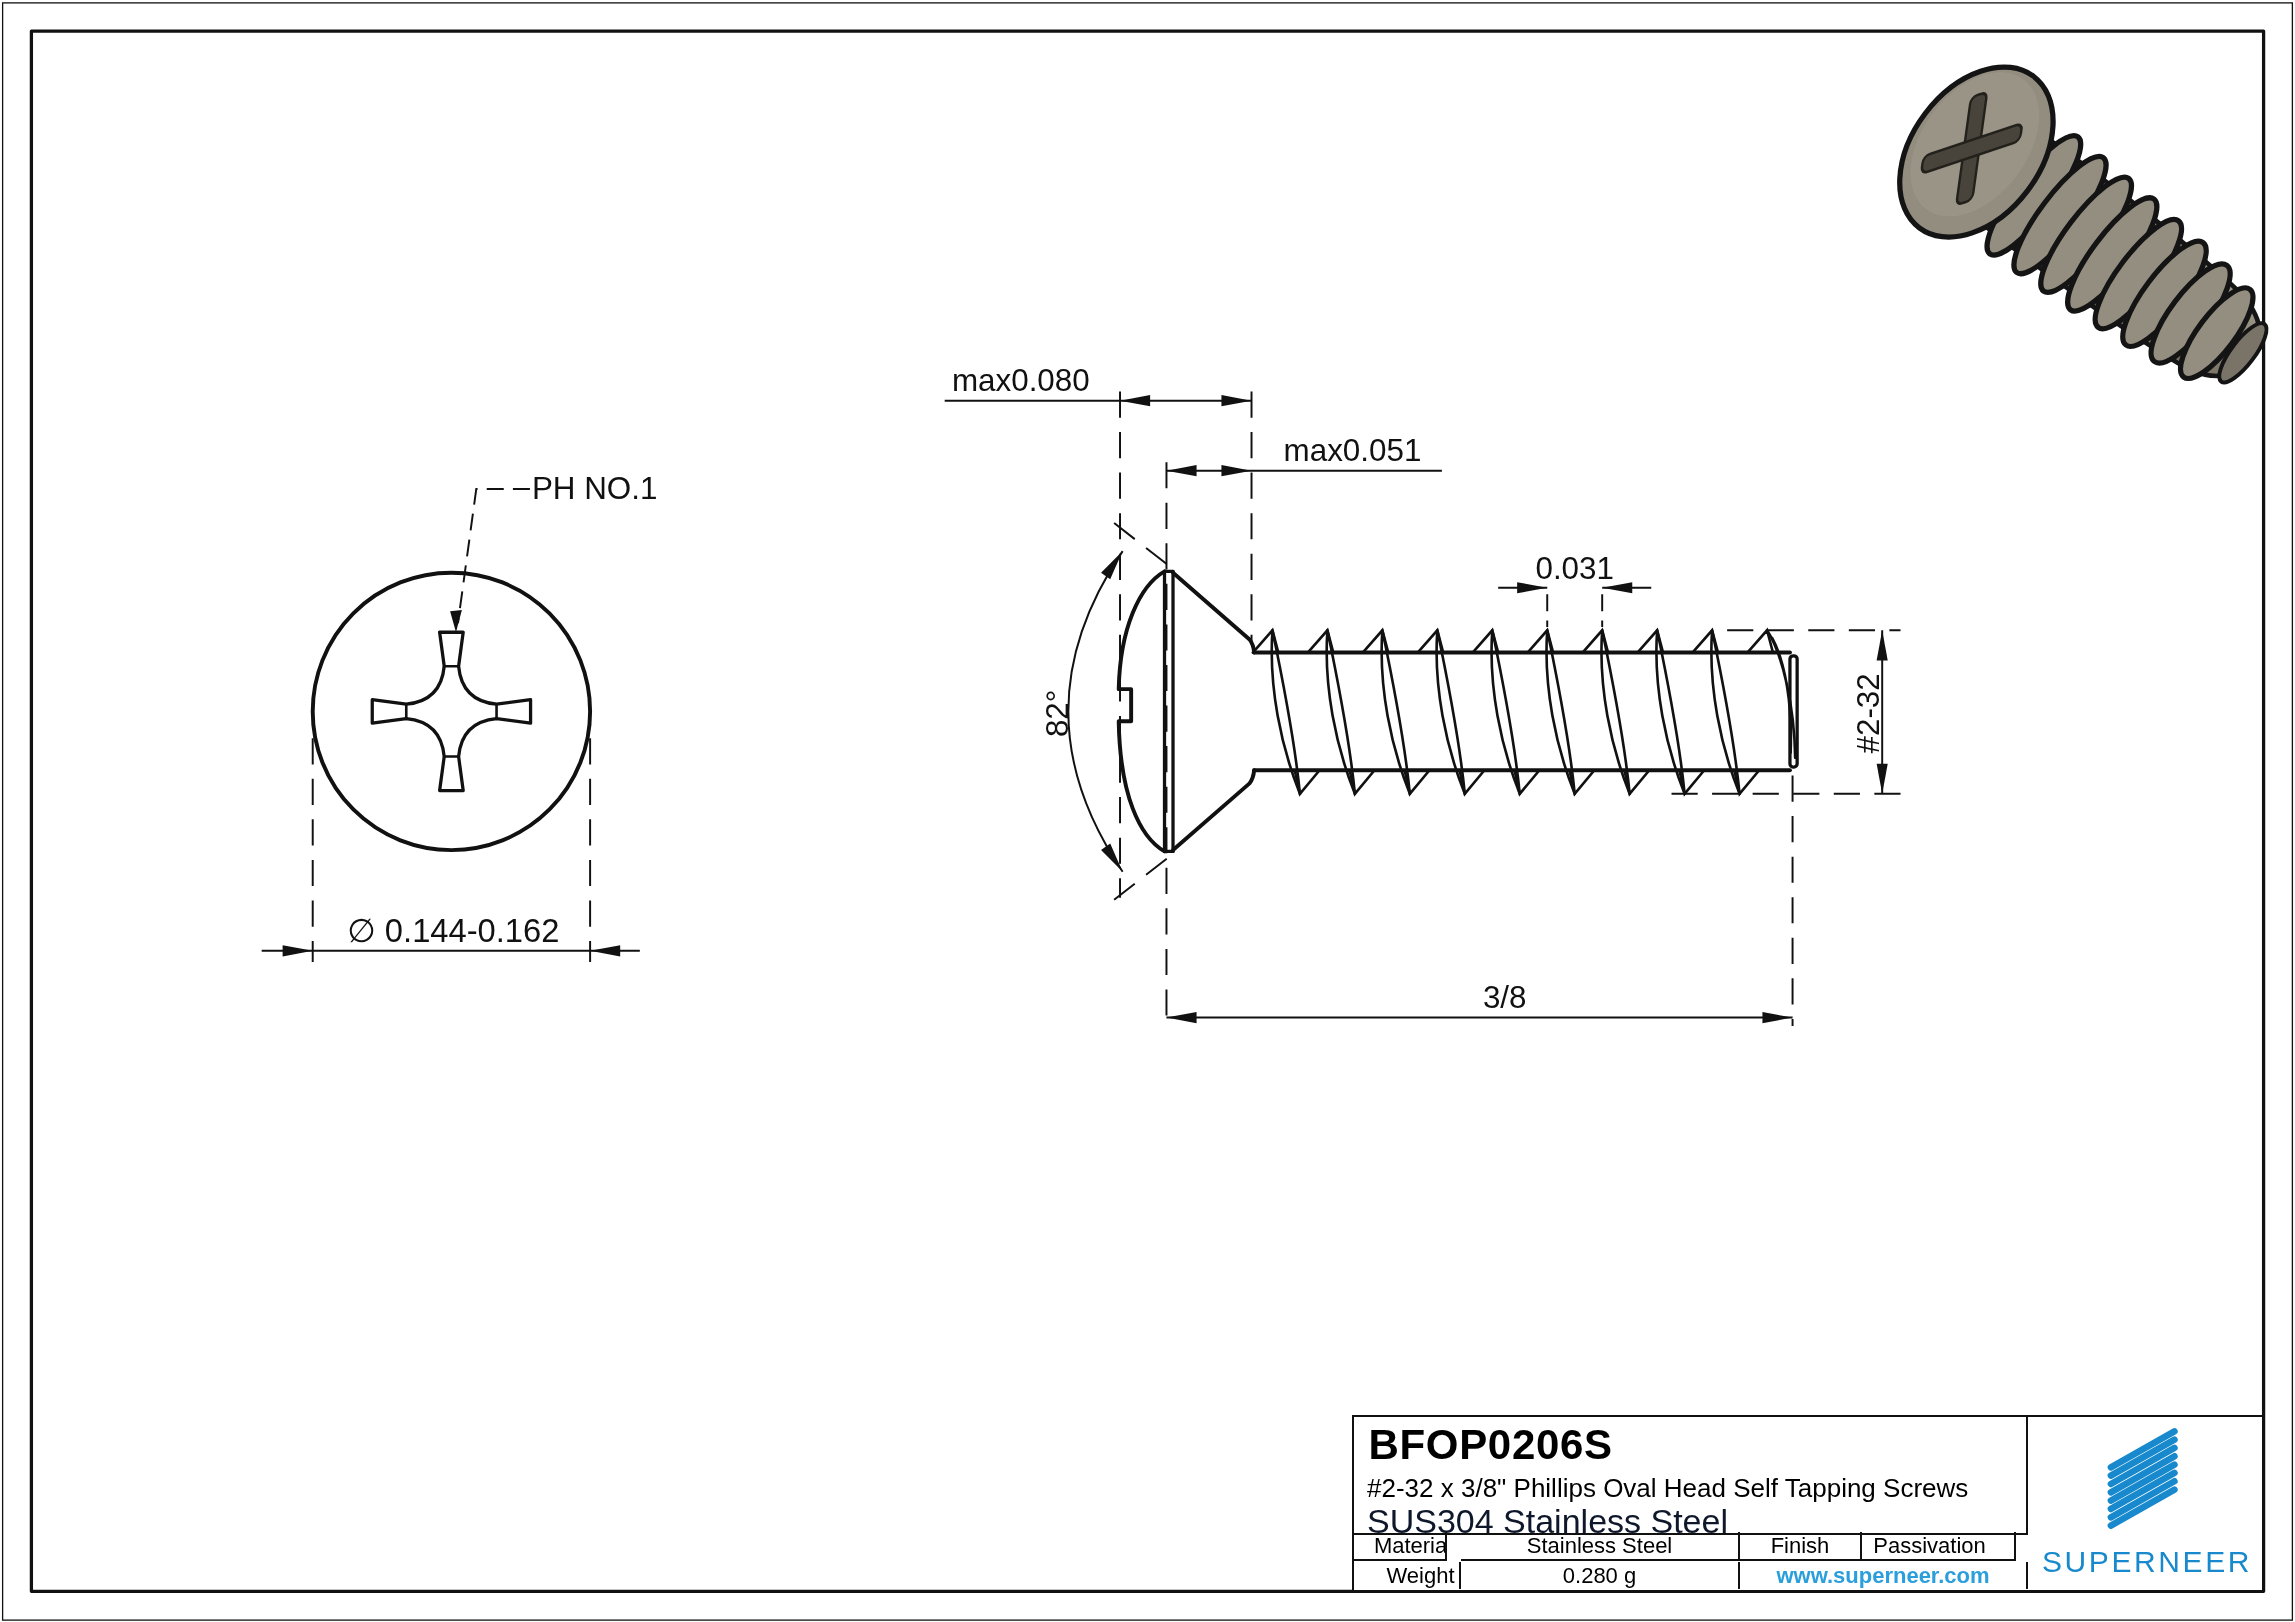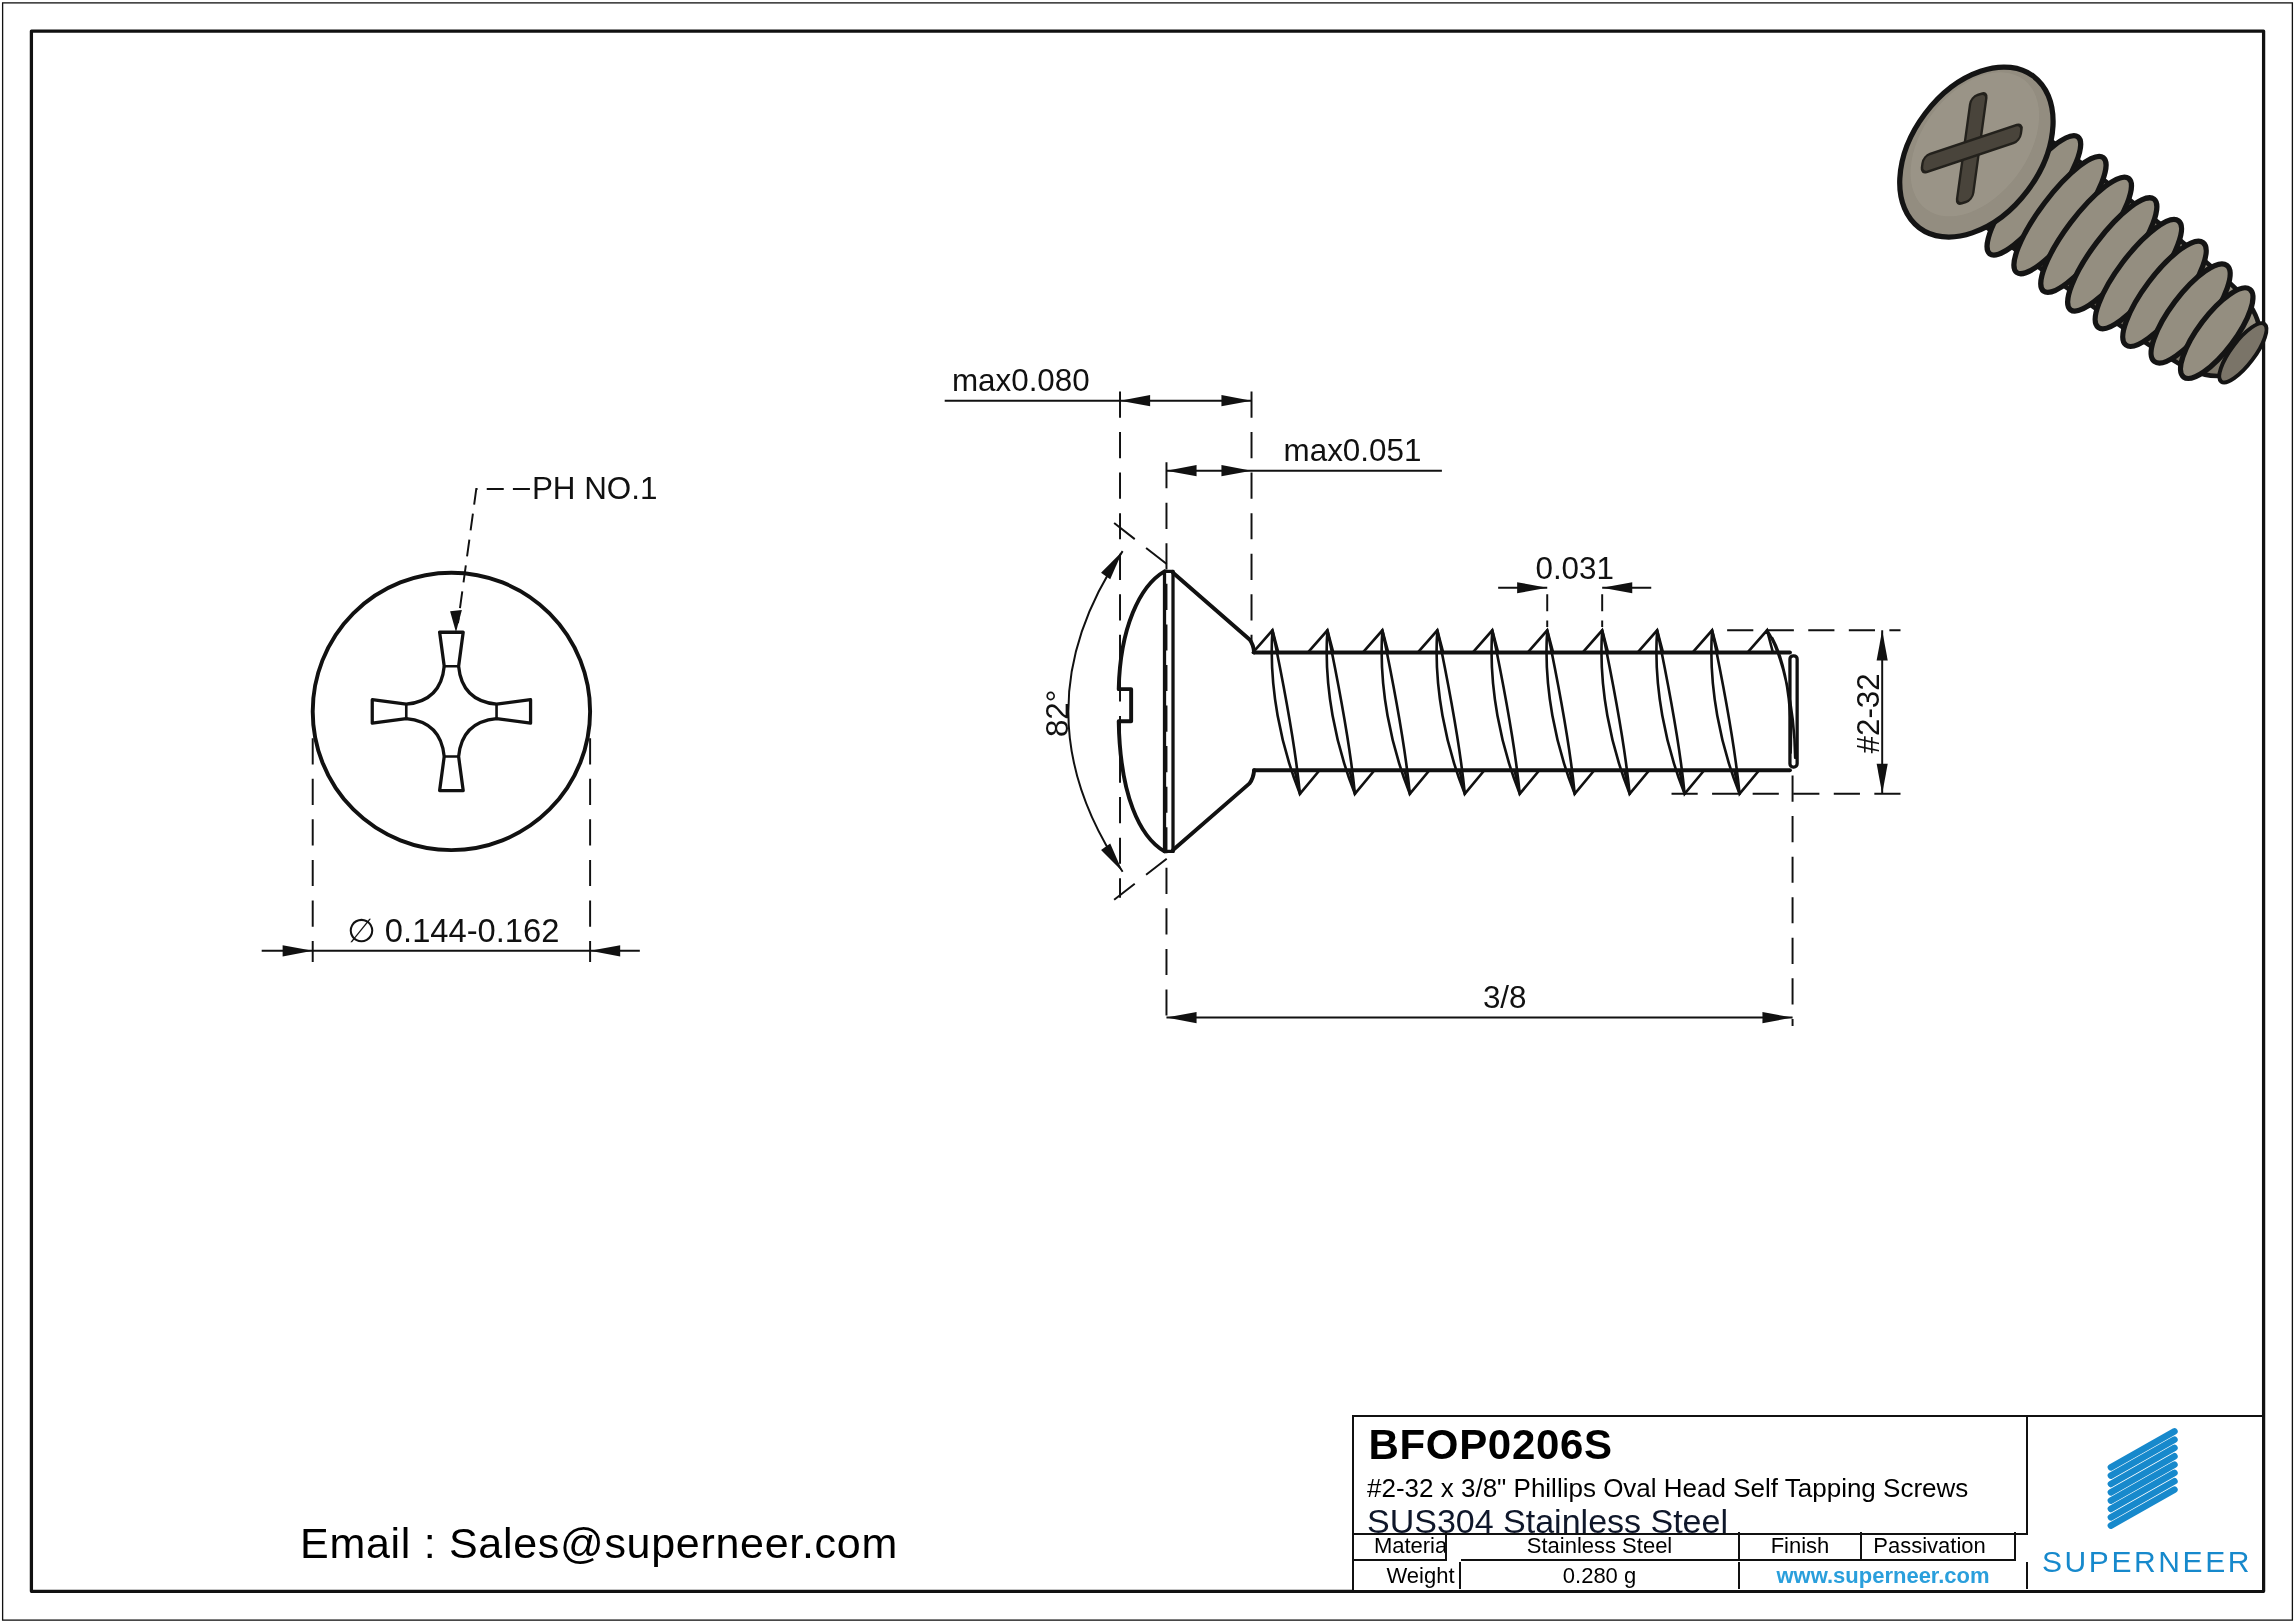--- a/index.html
+++ b/index.html
@@ -235,21 +235,20 @@
       <ellipse cx="-5" cy="0" rx="98" ry="145" fill="#938d80" stroke="#141414" stroke-width="8"></ellipse>
       <ellipse cx="-14" cy="-8" rx="80" ry="124" fill="#a09a8c" opacity="0.55"></ellipse>
 
       <g transform="translate(-14,0) scale(0.62,1) rotate(48)">
         <rect x="-98" y="-16" width="196" height="32" rx="12" fill="#49443b" stroke="#23211c" stroke-width="5"></rect>
         <rect x="-16" y="-98" width="32" height="196" rx="12" fill="#49443b" stroke="#23211c" stroke-width="5"></rect>
       </g>
     </g>
   </svg>
 
-  <div class="email">Email : Sales@superneer.com</div>
 
   <div class="tb">
     <div class="cell tb-top">
       <div class="part-number">BFOP0206S</div>
       <div class="desc1">#2-32 x 3/8" Phillips Oval Head Self Tapping Screws</div>
       <div class="desc2">SUS304 Stainless Steel</div>
     </div>
 
     <div class="cell lbl r1 c-mat">Material</div>
     <div class="cell val r1 c-matv">Stainless Steel</div>

